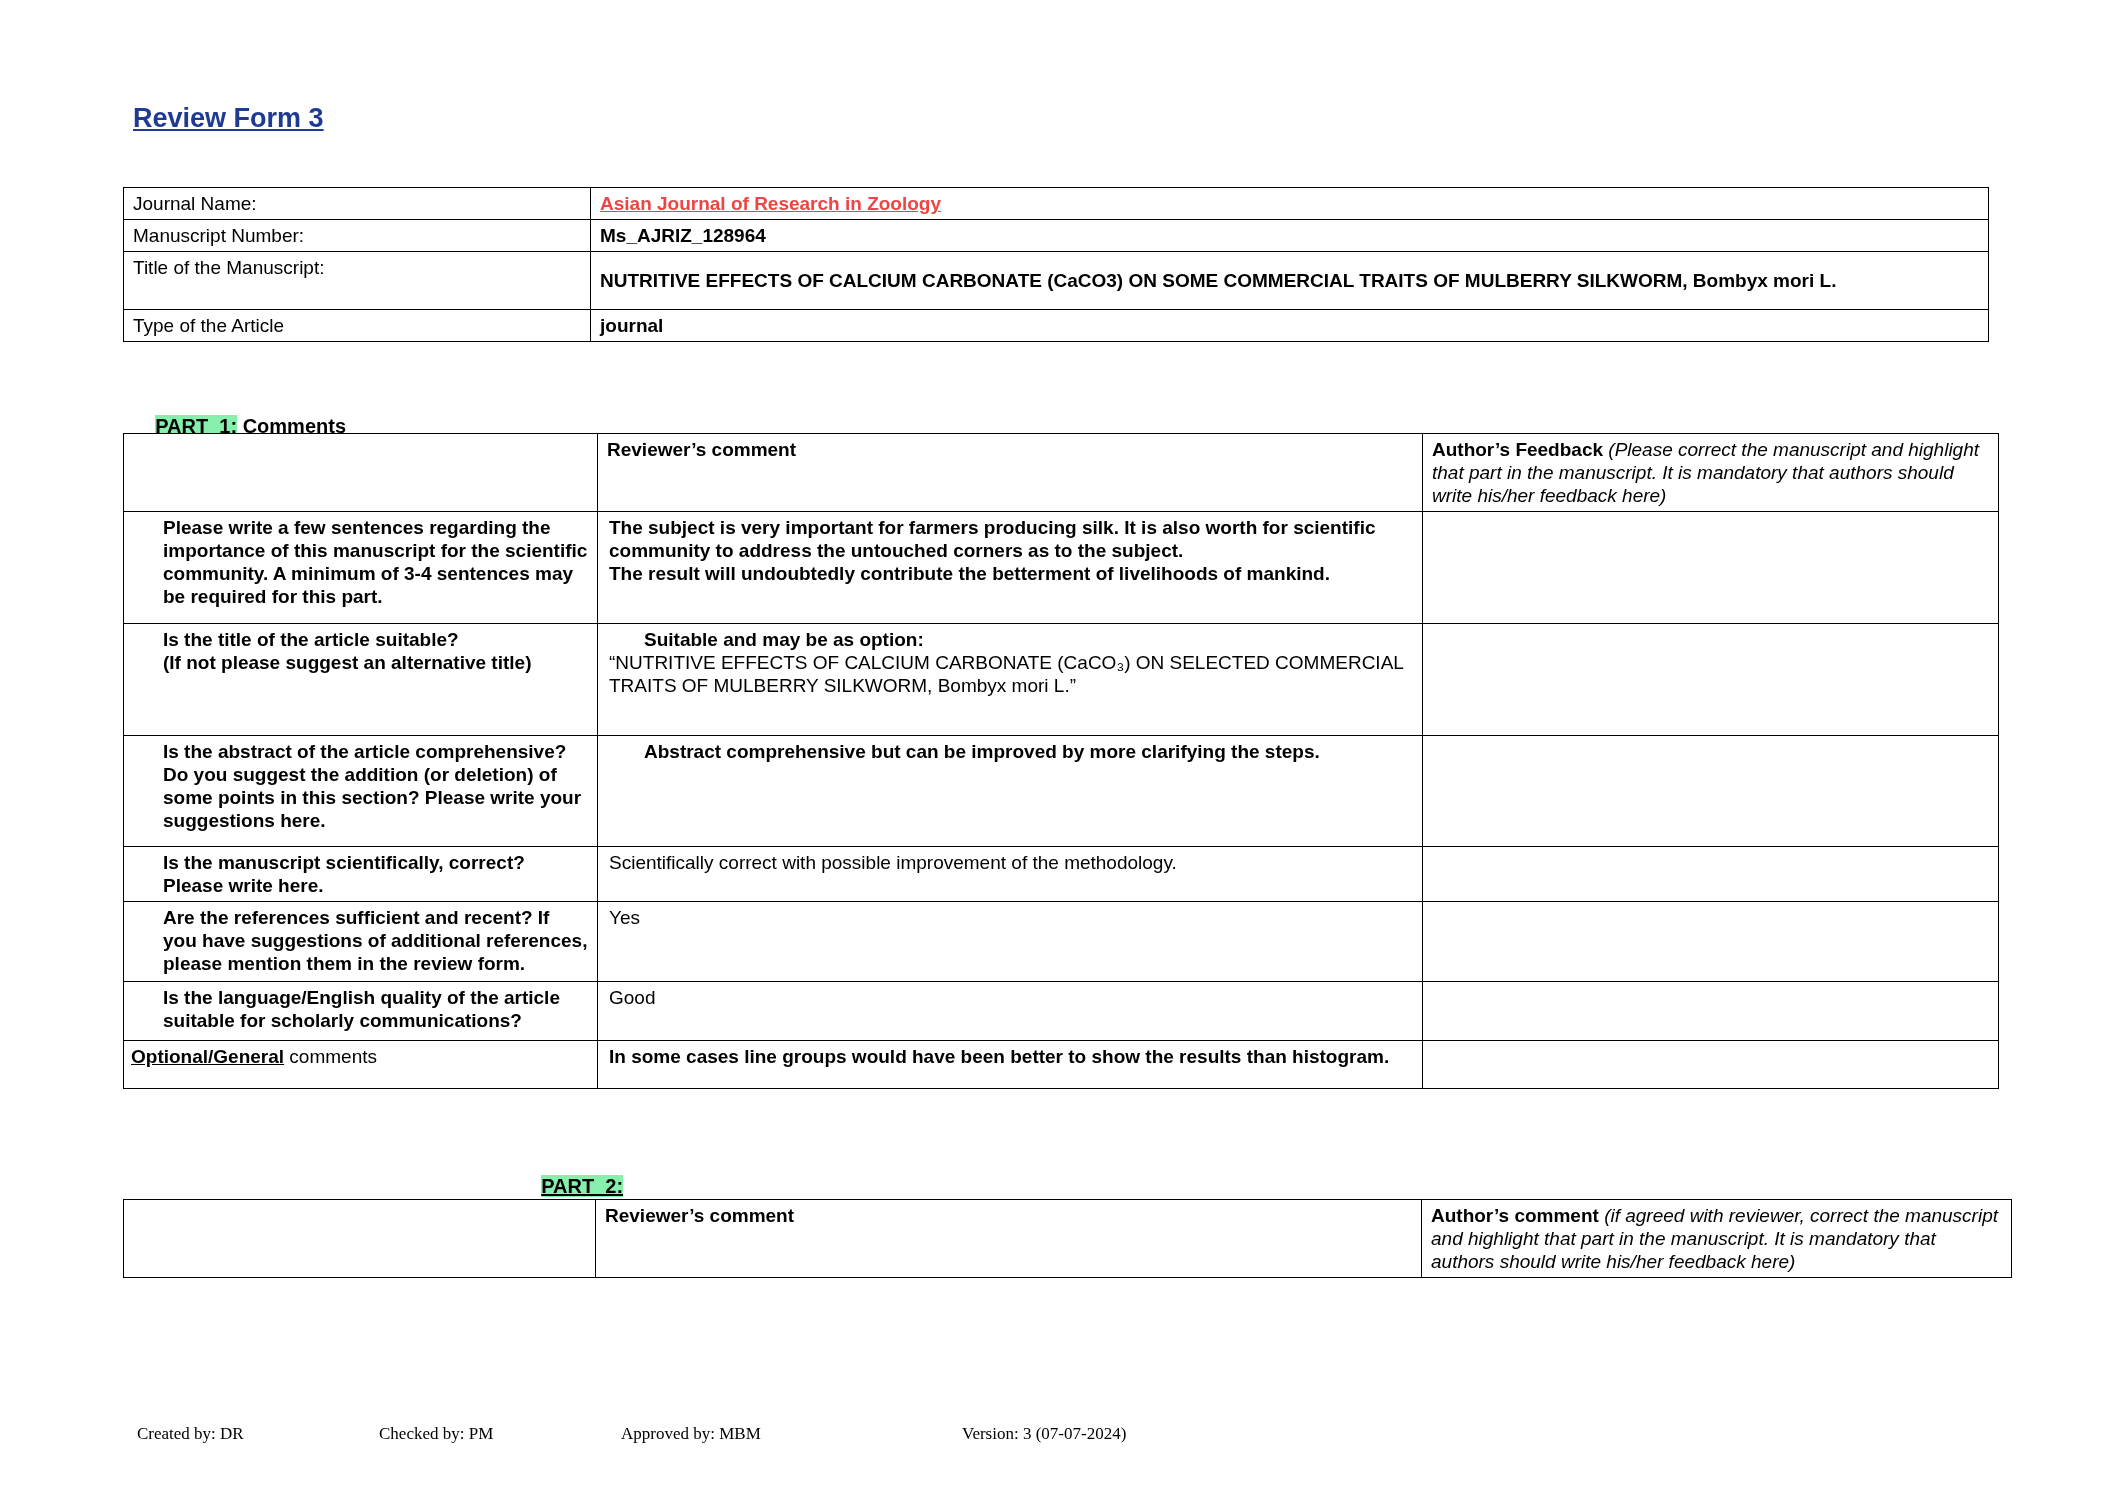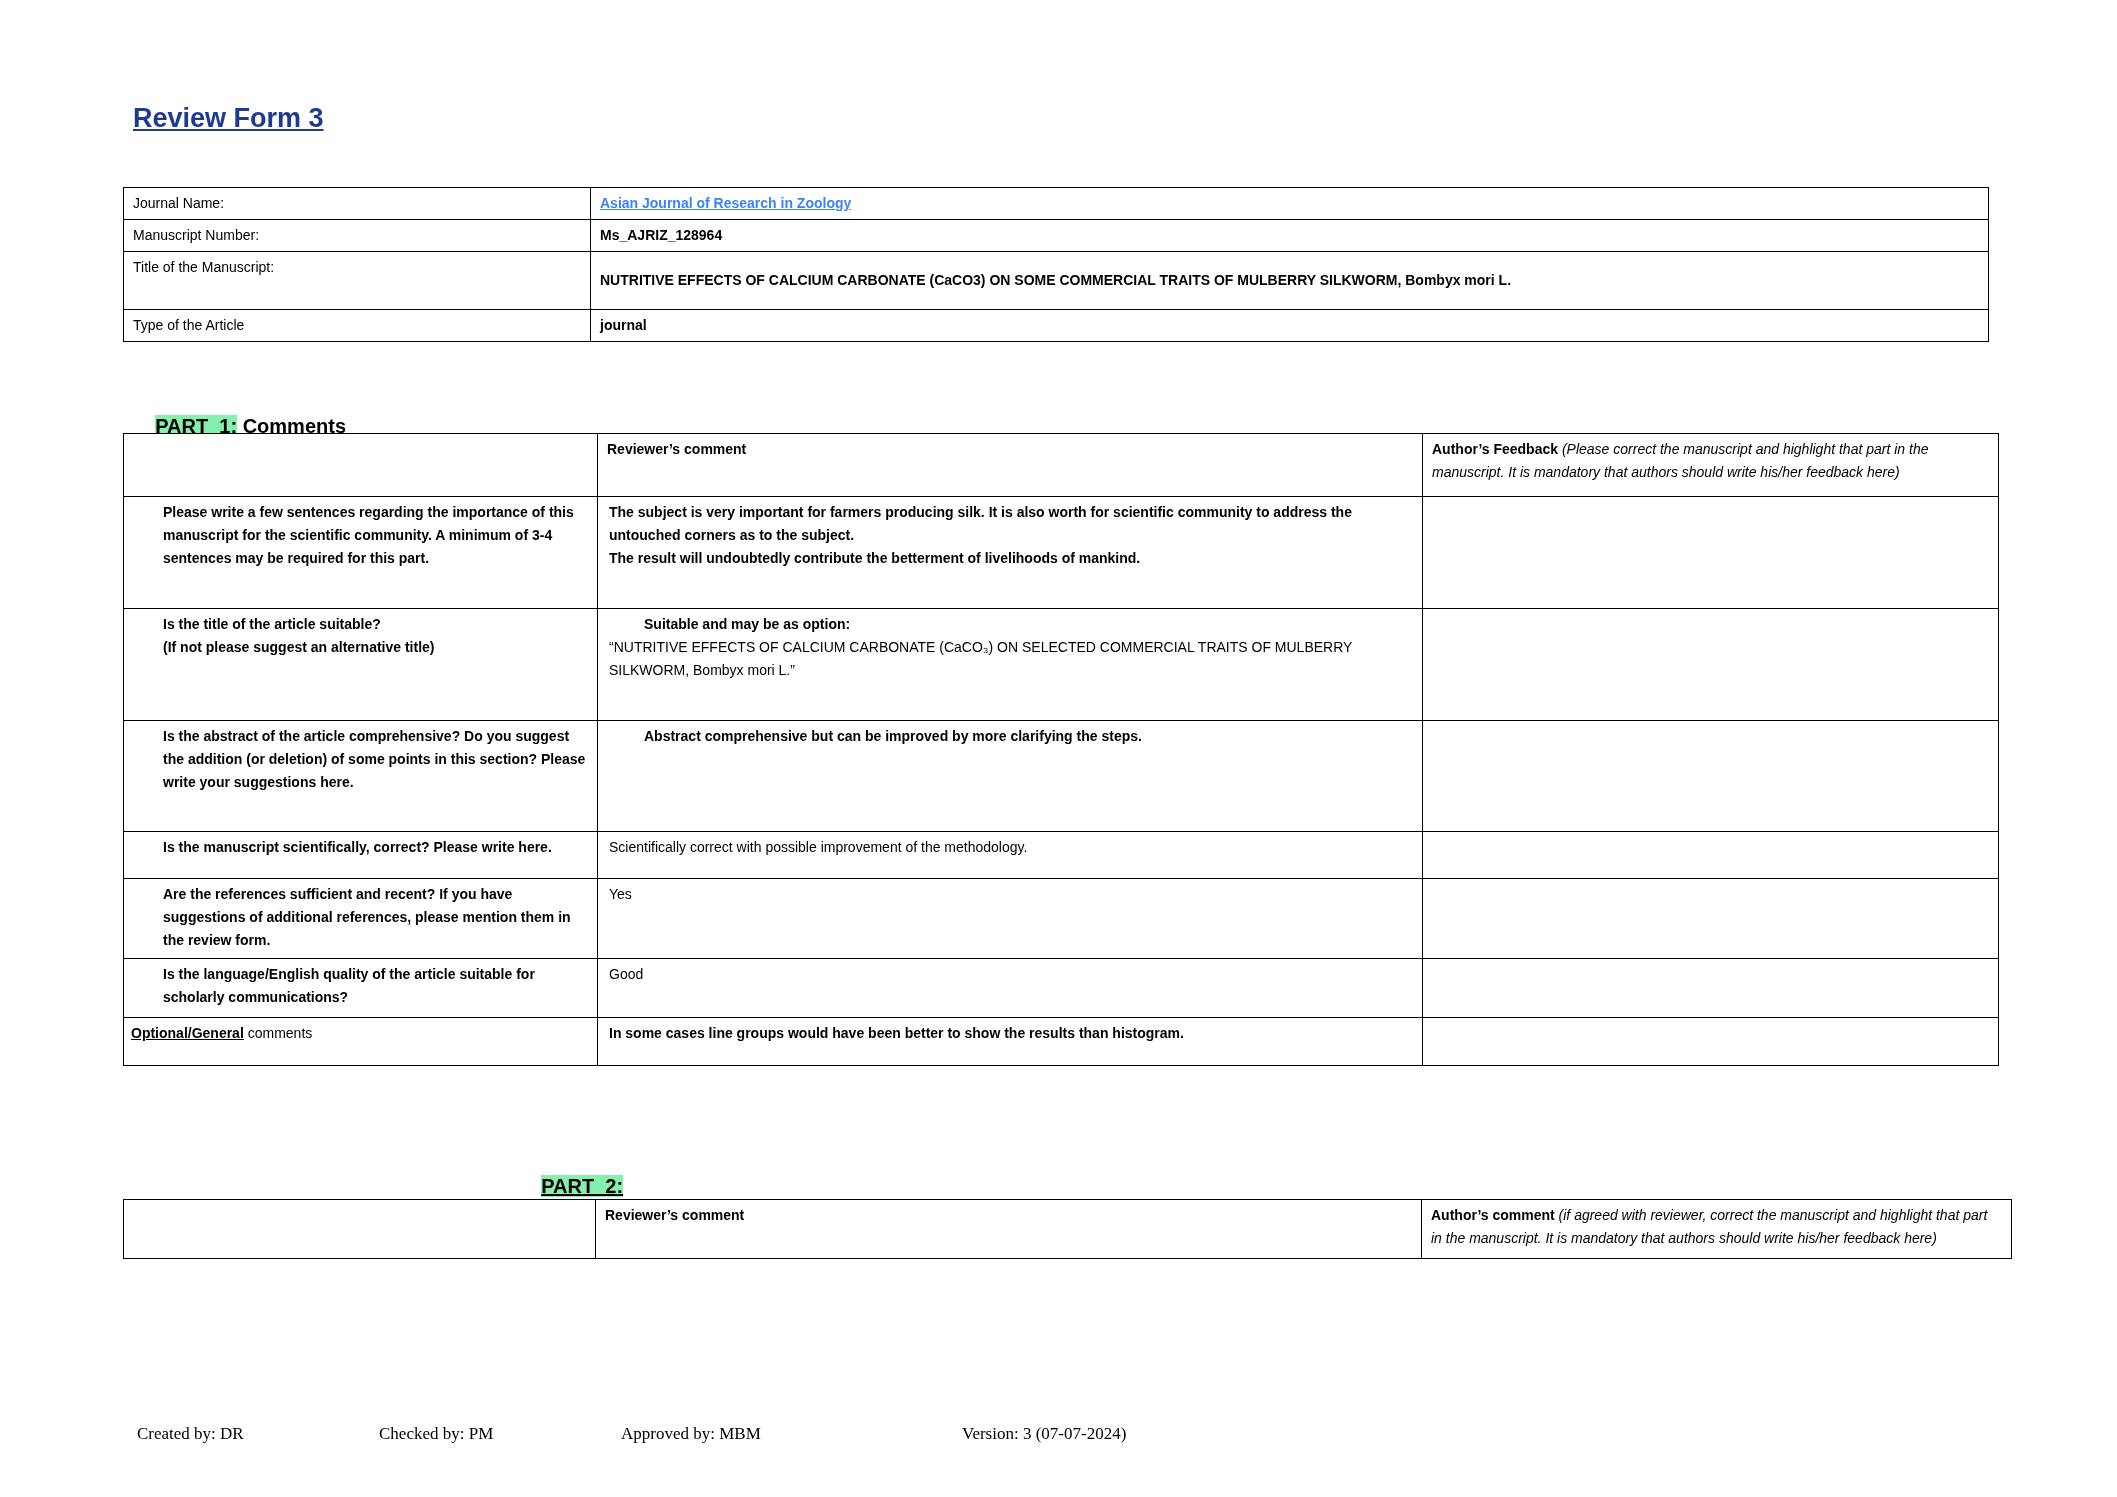--- a/index.html
+++ b/index.html
@@ -26,30 +26,30 @@
   table{
     border-collapse:collapse;
     position:absolute;
     table-layout:fixed;
     background:#fff;
   }
   td{
     border:1.5px solid #000;
     vertical-align:top;
     padding:4px 9px;
-    font-size:14px;
+    font-size:19px;
     line-height:23px;
     word-wrap:break-word;
   }
   
   .journal-table{ left:123px; top:187px; width:1866px; }
   .journal-table td.lbl{ vertical-align:top; font-weight:normal; }
   .journal-table td.val{ vertical-align:middle; font-weight:bold; }
   a.doc-link{
-    color:#3b82f6;
+    color:#ef4444;
     font-weight:bold;
     text-decoration:underline;
   }
   
   .part-heading{
     position:absolute;
     font-size:20px;
     font-weight:bold;
     white-space:pre;
   }

